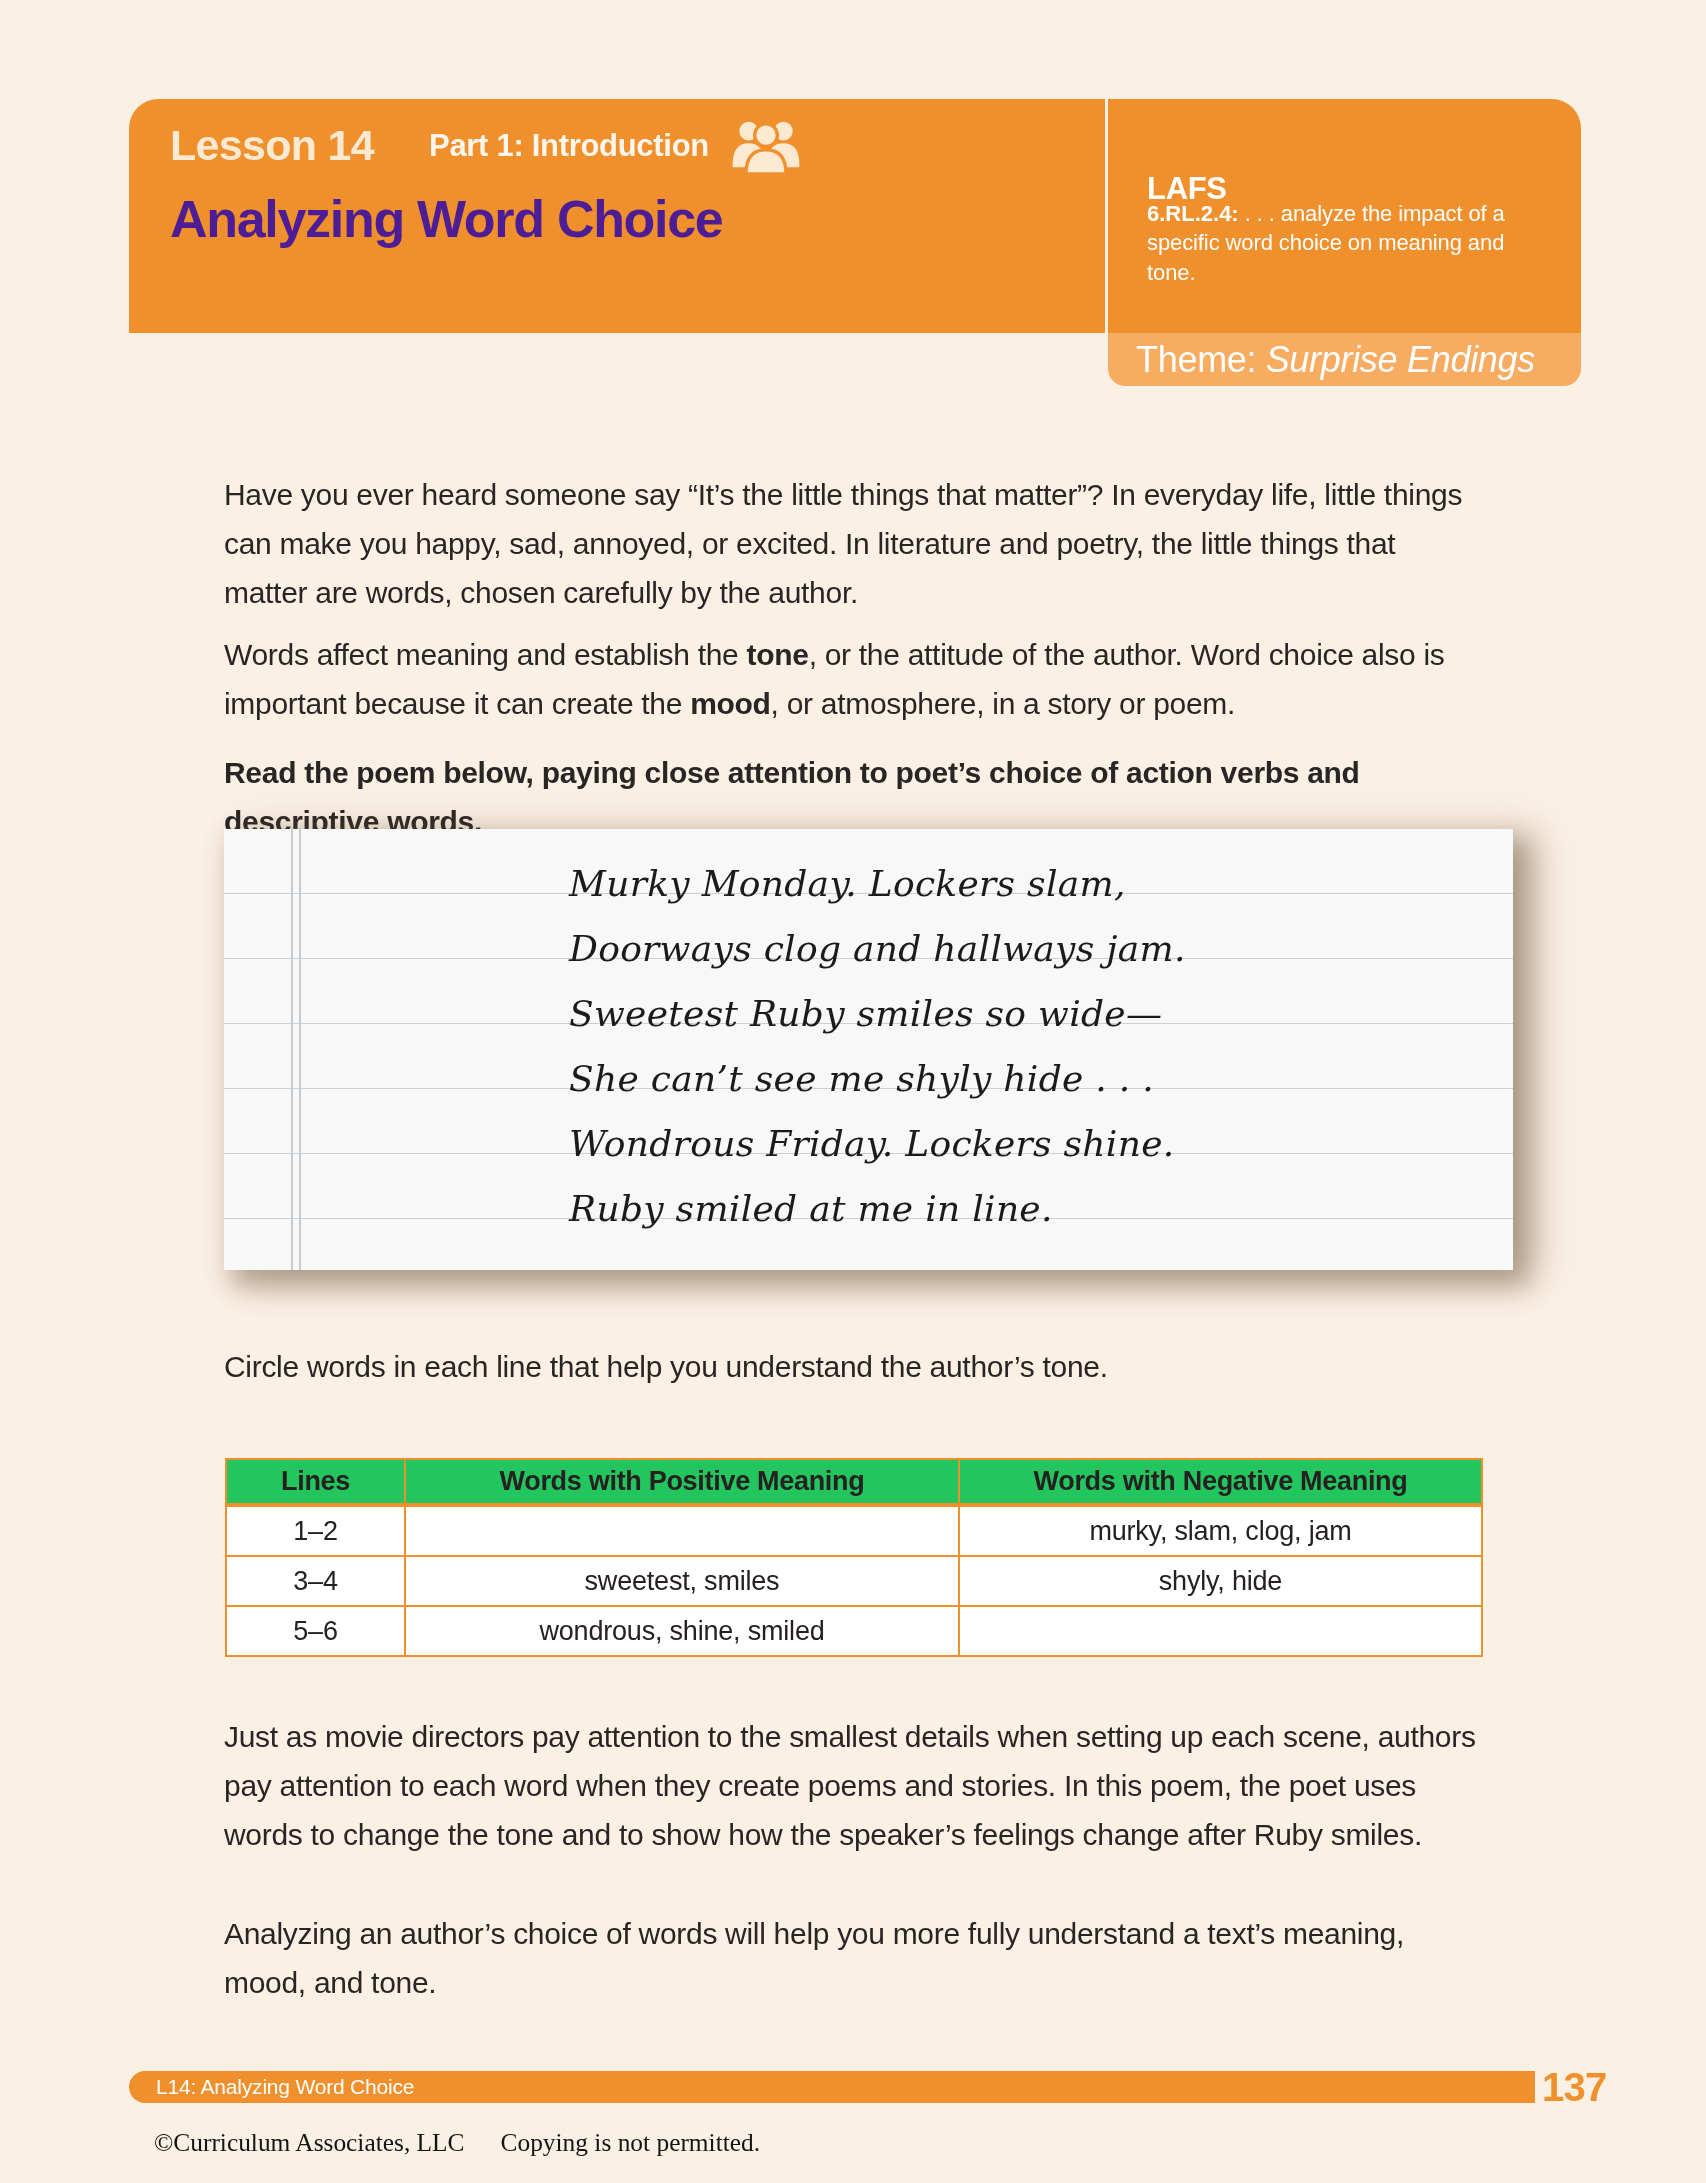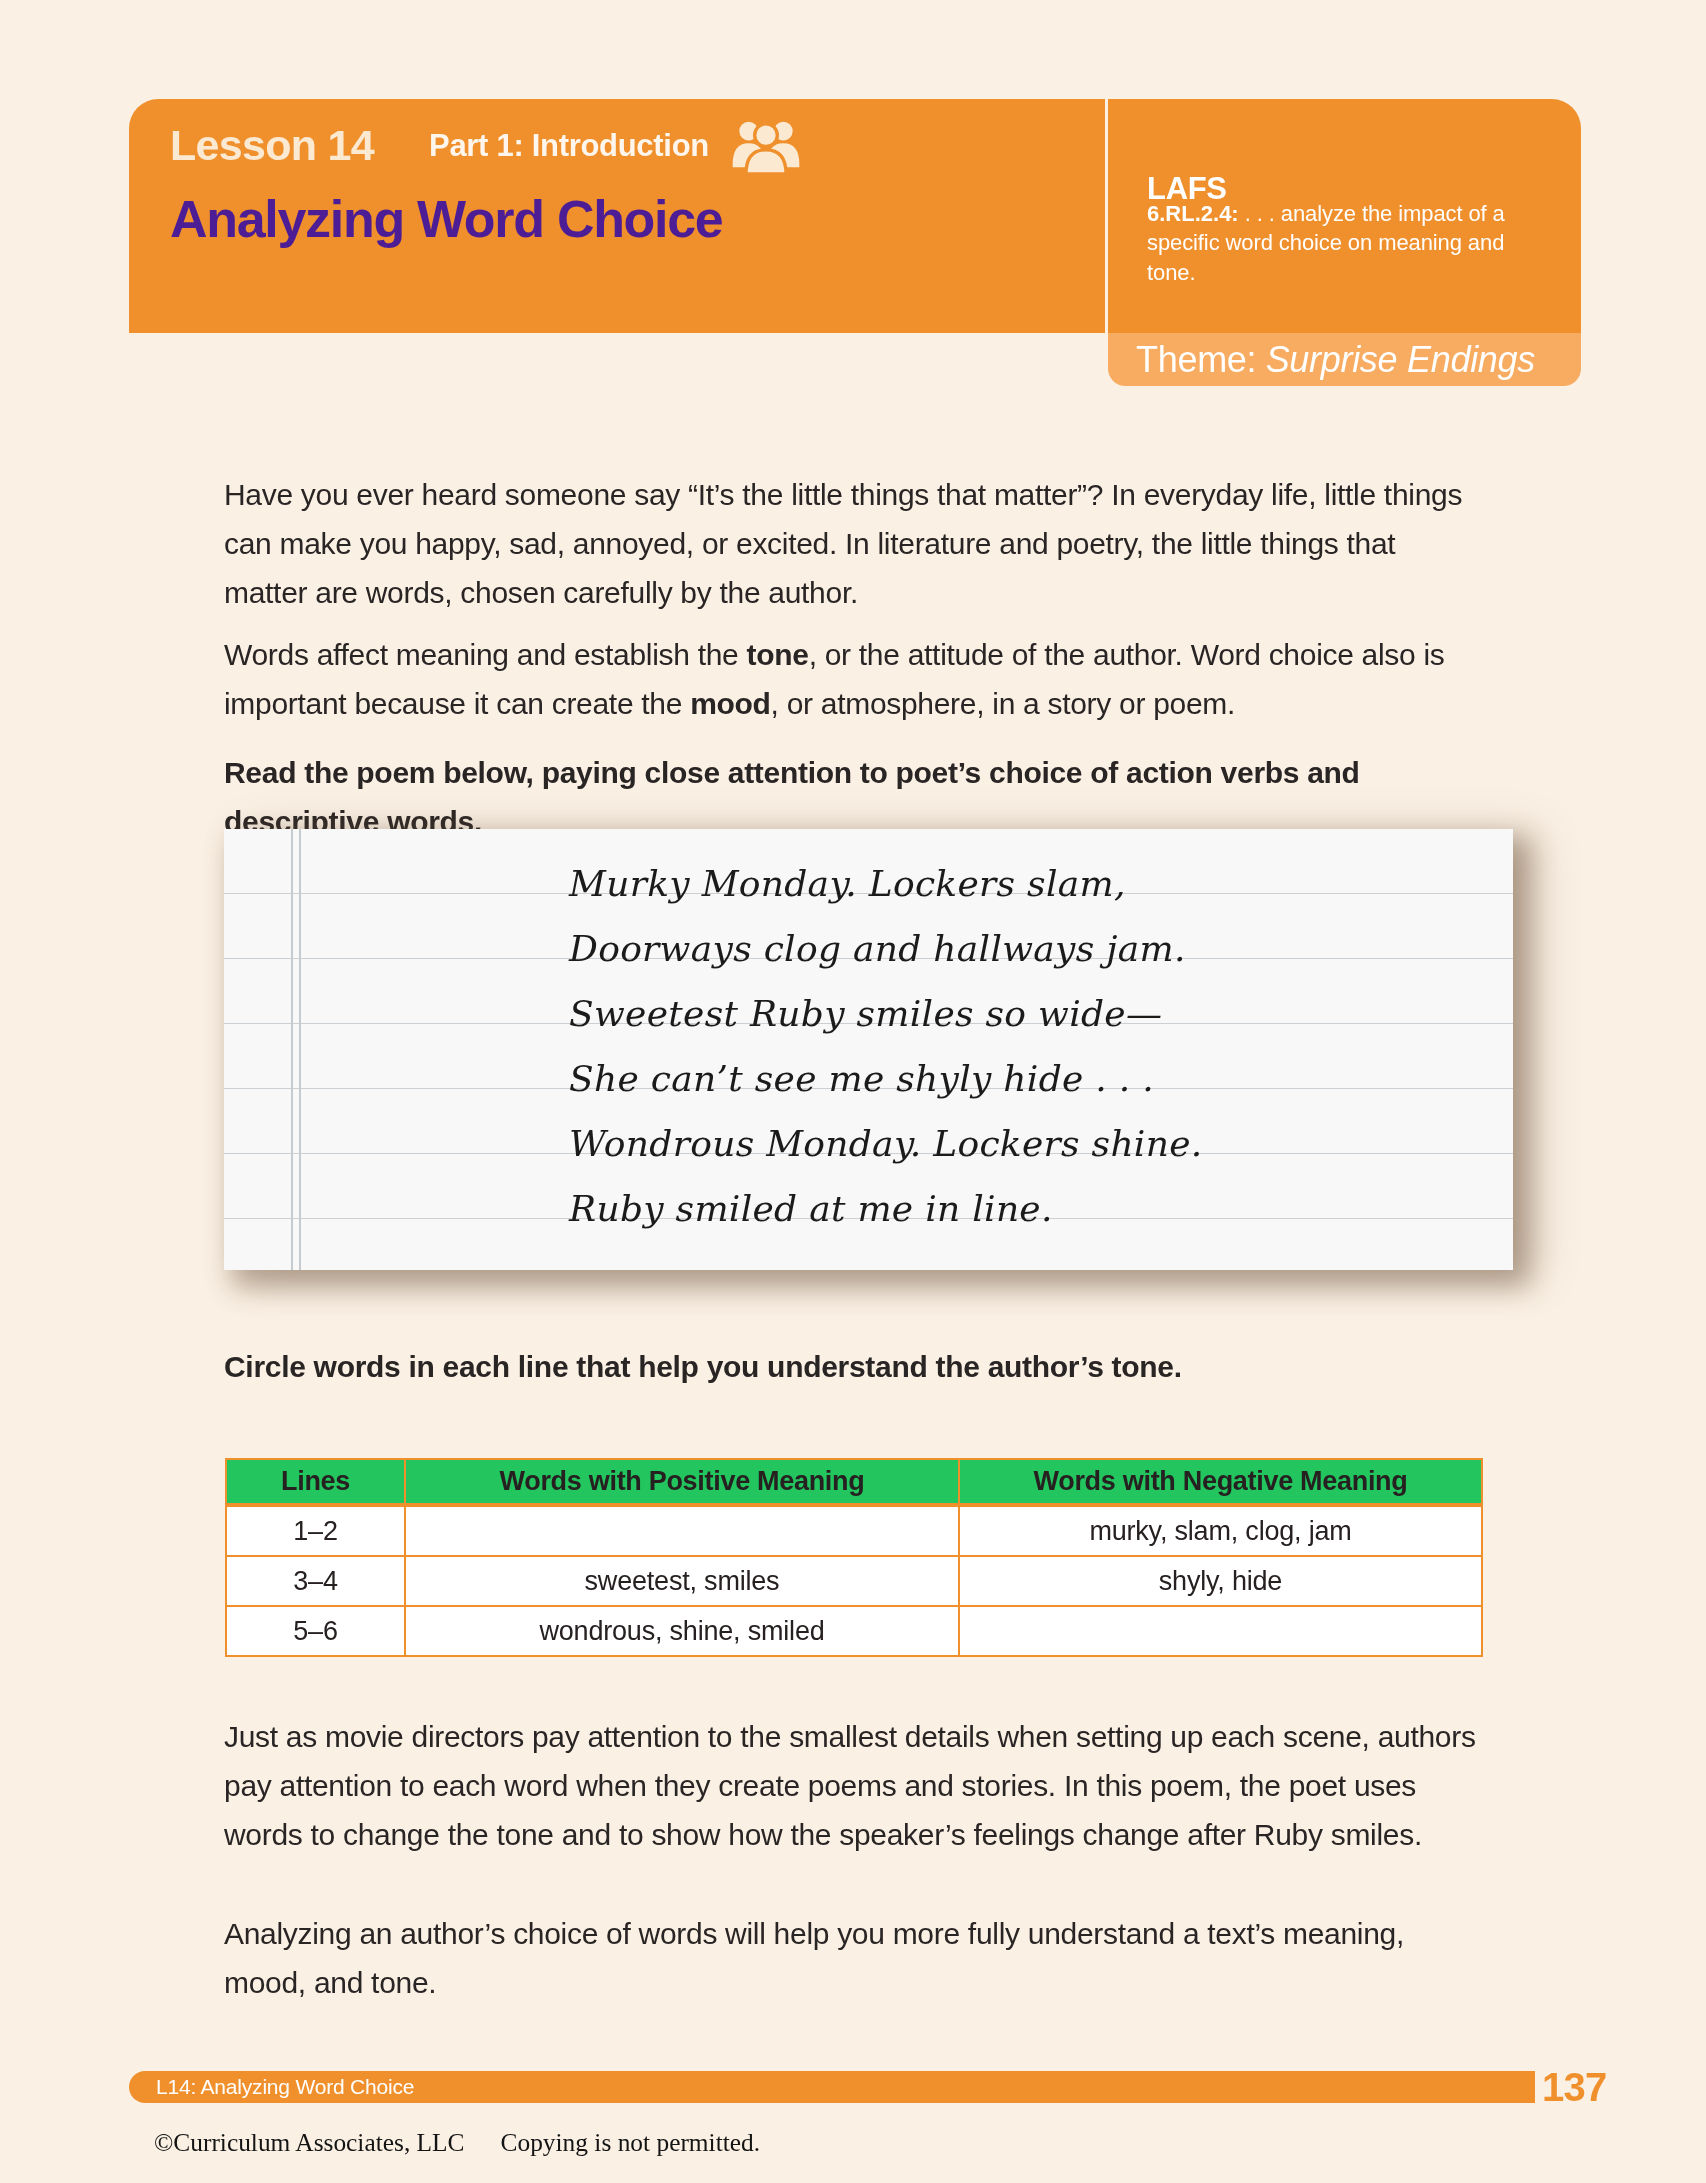--- a/index.html
+++ b/index.html
@@ -37,21 +37,21 @@
   .theme-value{font-style:italic;margin-left:9.4px;}
   
   .para{
     position:absolute;left:224px;width:1261px;font-size:30px;line-height:49px;
     letter-spacing:-0.3px;color:#2A2525;
   }
   .para b{letter-spacing:-0.3px;}
   .p1{top:440px;}
   .p2{top:600px;}
   .p3{top:718px;font-weight:bold;}
-  .circle-head{top:1322px;font-weight:bold;margin-top:20px;}
+  .circle-head{top:1322px;font-weight:normal;margin-top:20px;}
   .read-chart{top:1369px;}
   .p4{top:1682px;}
   .p5{top:1879px;}
   
   .poem-paper{
     position:absolute;left:224px;top:829px;width:1289px;height:441px;
     background:
       repeating-linear-gradient(to bottom, rgba(0,0,0,0) 0px, rgba(0,0,0,0) 64px, #CBD0D4 64px, #CBD0D4 65px),
       #F7F8F7;
     box-shadow:12px 13.4px 24px 4px rgba(118,90,66,0.45), 23px 5.4px 40px rgba(118,90,66,0.28);
@@ -140,21 +140,21 @@
 
   <p class="para p3">Read the poem below, paying close attention to poet’s choice of action verbs and descriptive words.</p>
 
   <div class="poem-paper">
     <div class="margin-line a"></div>
     <div class="margin-line b"></div>
     <div class="poem-line pl1">Murky Monday. Lockers slam,</div>
     <div class="poem-line pl2">Doorways clog and hallways jam.</div>
     <div class="poem-line pl3">Sweetest Ruby smiles so wide—</div>
     <div class="poem-line pl4">She can’t see me shyly hide . . .</div>
-    <div class="poem-line pl5">Wondrous Monday. Lockers shine.</div>
+    <div class="poem-line pl5">Wondrous Friday. Lockers shine.</div>
     <div class="poem-line pl6">Ruby smiled at me in line.</div>
   </div>
 
   <p class="para circle-head">Circle words in each line that help you understand the author’s tone.</p>
 
   <table class="word-table">
     <colgroup>
       <col class="col-lines">
         <col class="col-pos">
         <col class="col-neg">

